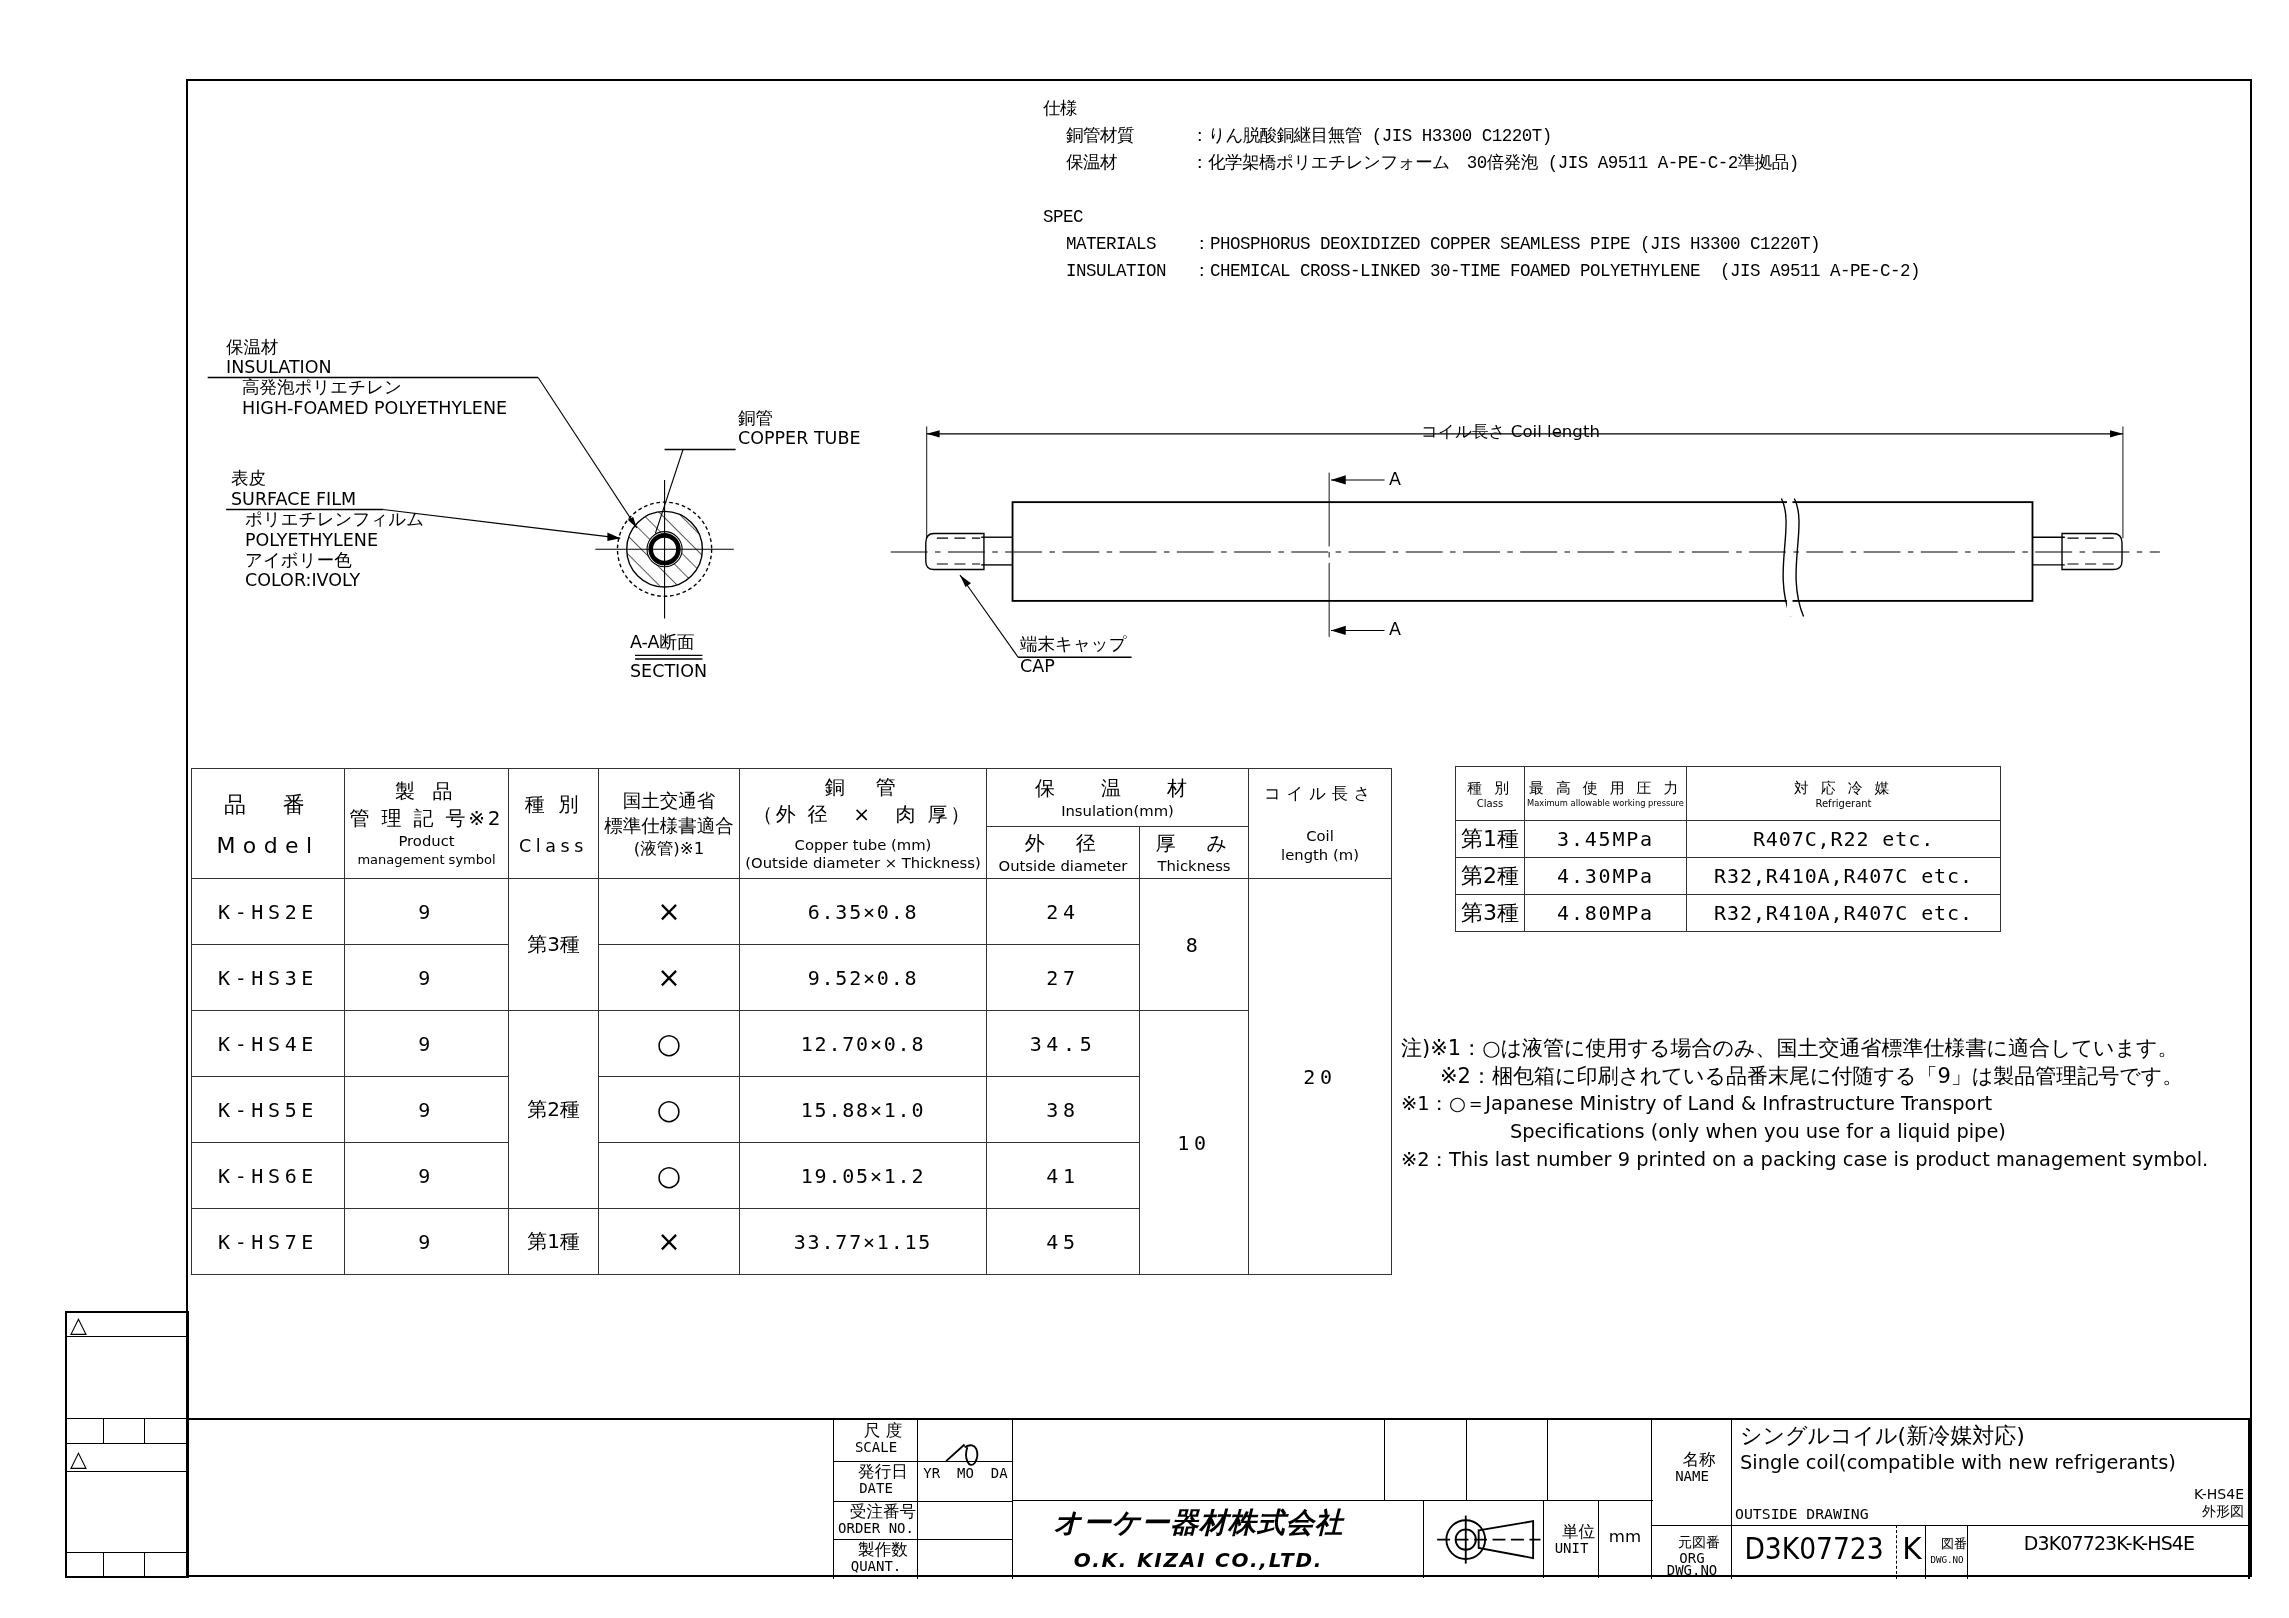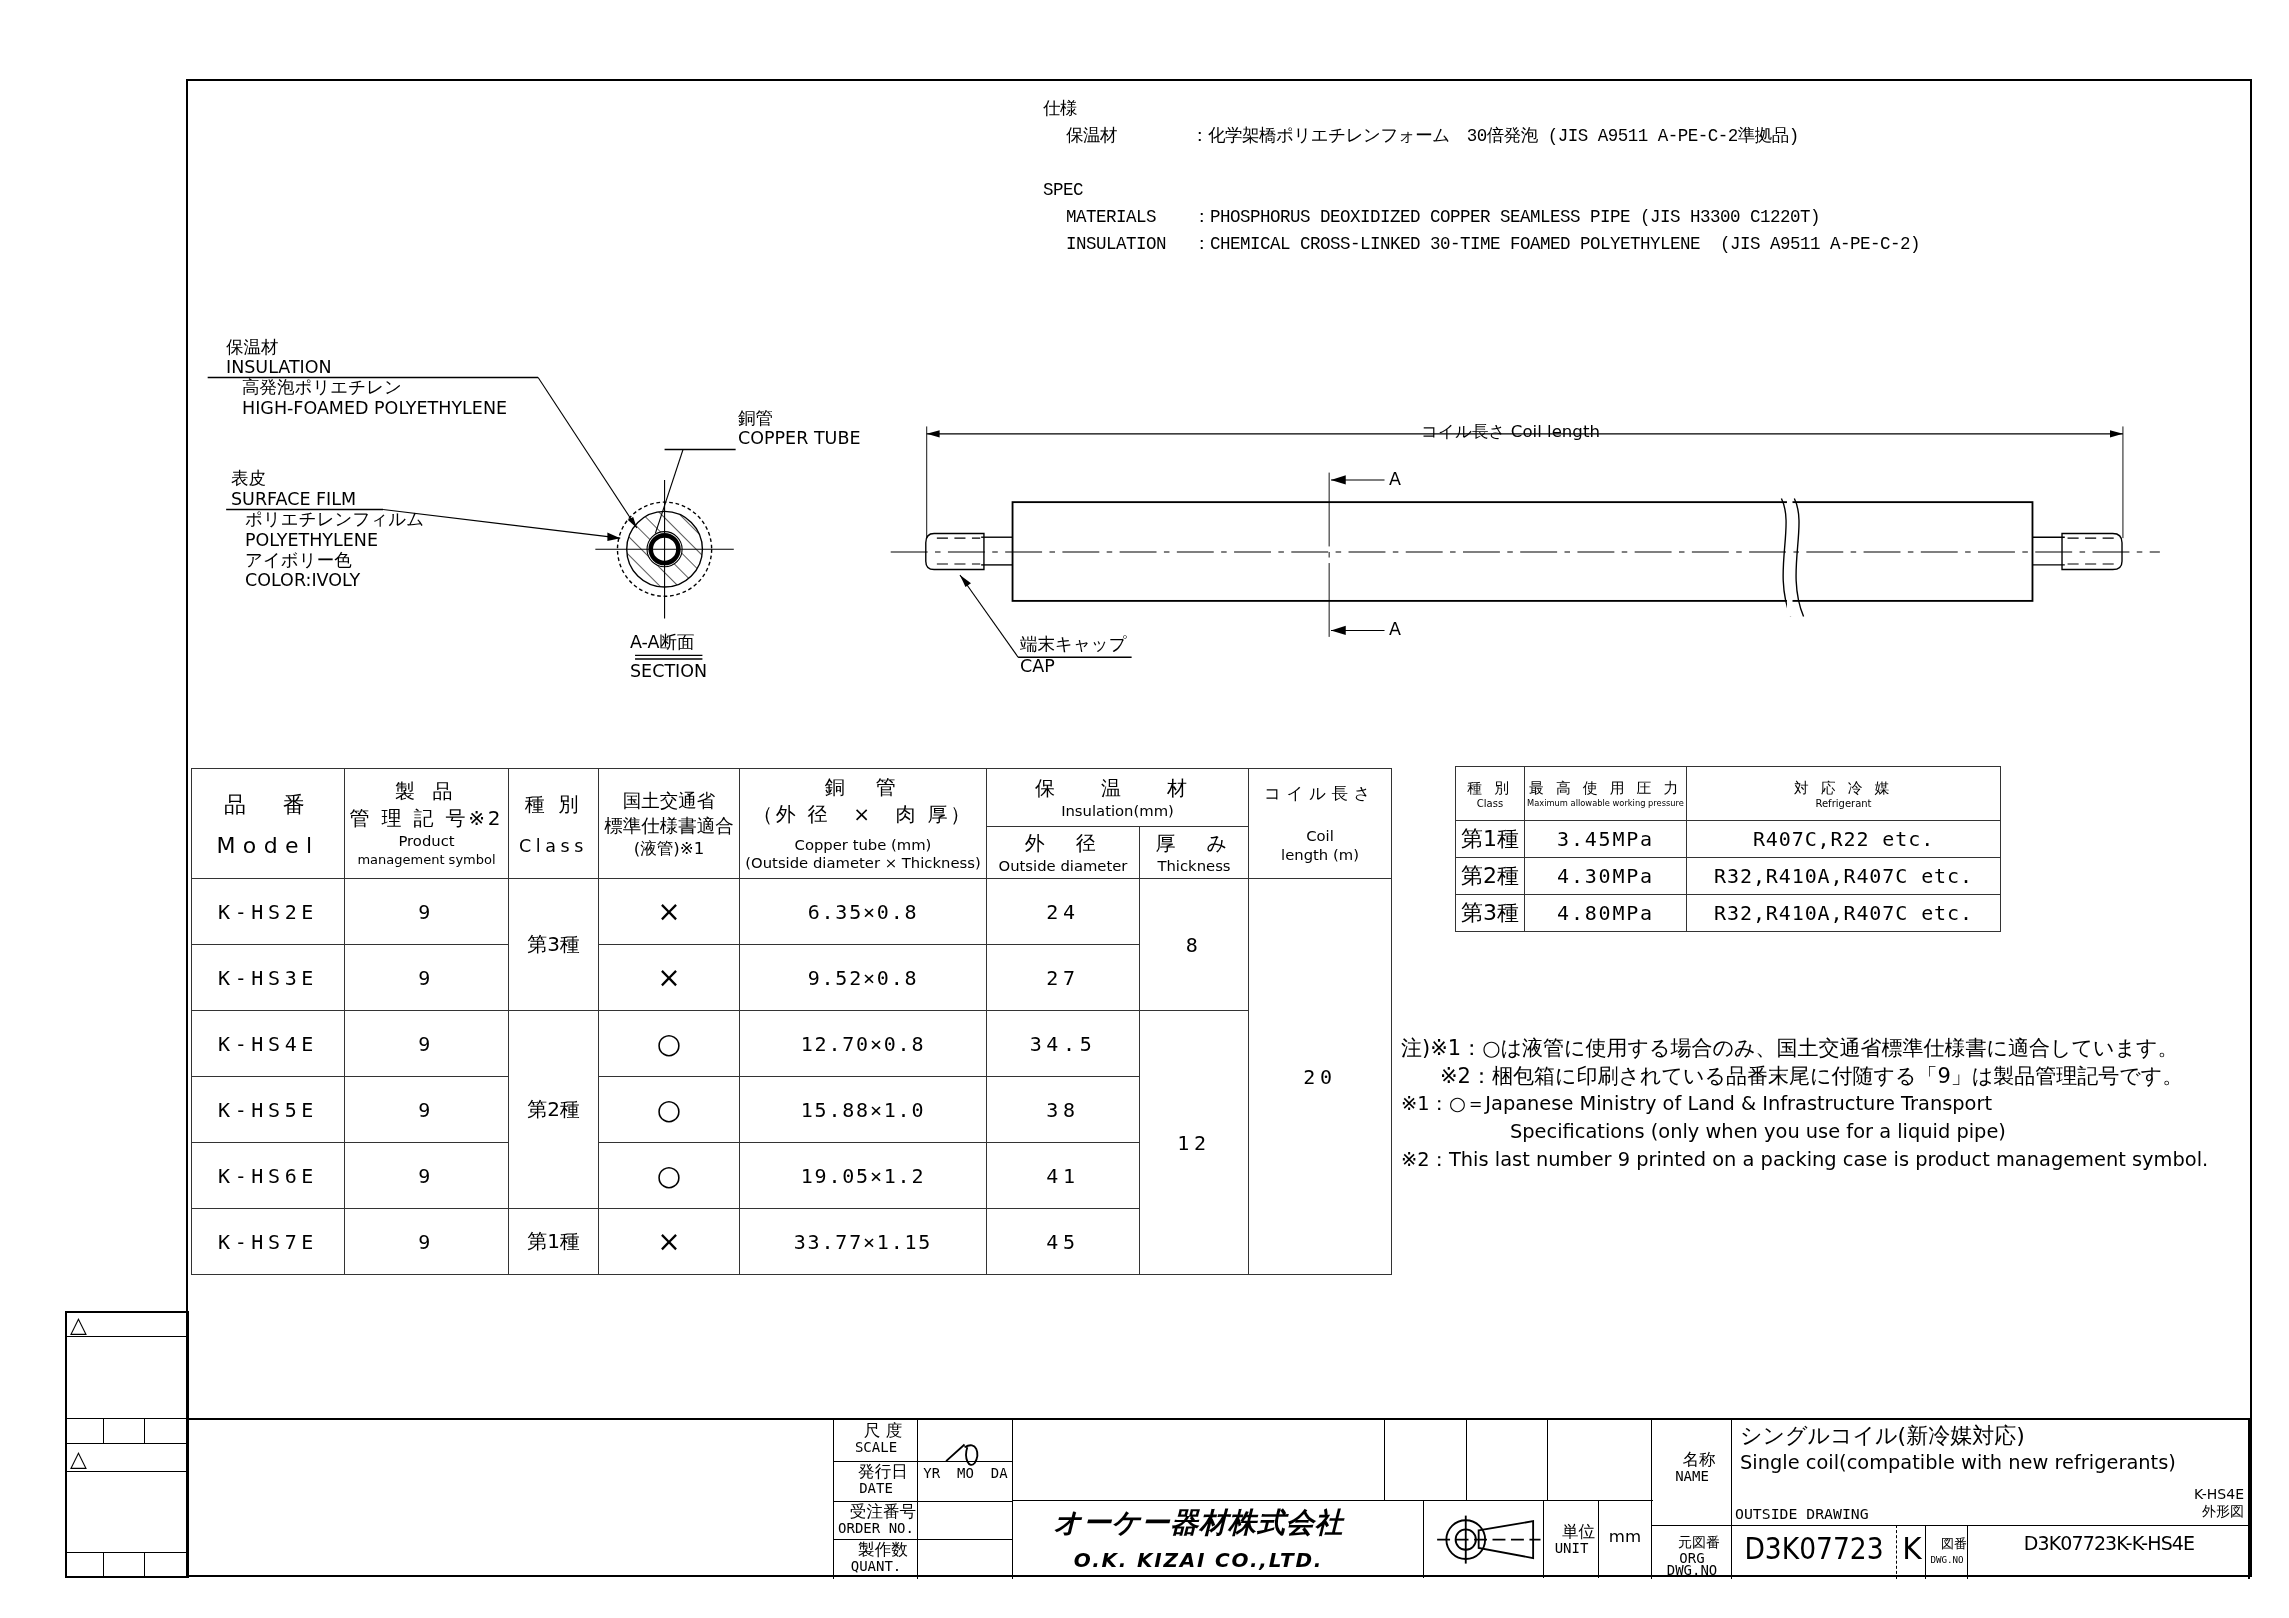--- a/index.html
+++ b/index.html
@@ -38,20 +38,24 @@
   .en-s { font-size:14px; line-height:12px; font-family:"DejaVu Sans Mono","Liberation Mono",monospace; }
 </style>
 </head>
 <body>
 
 <div class="frame"></div>
 
 <div class="spec">
   <div class="row">仕様</div>
   <div class="row">
+    <span class="k">銅管材質</span>
+    <span>：りん脱酸銅継目無管 (JIS H3300 C1220T)</span>
+  </div>
+  <div class="row">
     <span class="k">保温材</span>
     <span>：化学架橋ポリエチレンフォーム　30倍発泡 (JIS A9511 A-PE-C-2準拠品)</span>
   </div>
   <div class="row" style="height:27px"></div>
   <div class="row">SPEC</div>
   <div class="row">
     <span class="ke">MATERIALS</span>
     <span>：PHOSPHORUS DEOXIDIZED COPPER SEAMLESS PIPE (JIS H3300 C1220T)</span>
   </div>
   <div class="row">
@@ -232,21 +236,21 @@
     <td class="cell" style="letter-spacing:1.8px">9.52×0.8</td>
     <td class="cell">27</td>
   </tr>
   <tr style="height:66px">
     <td class="cell">K-HS4E</td>
     <td class="cell">9</td>
     <td rowspan="3" style="font-size:20px">第2種</td>
     <td class="mark">○</td>
     <td class="cell" style="letter-spacing:1.8px">12.70×0.8</td>
     <td class="cell">34.5</td>
-    <td rowspan="4" class="cell">12</td>
+    <td rowspan="4" class="cell">10</td>
   </tr>
   <tr style="height:66px">
     <td class="cell">K-HS5E</td>
     <td class="cell">9</td>
     <td class="mark">○</td>
     <td class="cell" style="letter-spacing:1.8px">15.88×1.0</td>
     <td class="cell">38</td>
   </tr>
   <tr style="height:66px">
     <td class="cell">K-HS6E</td>

